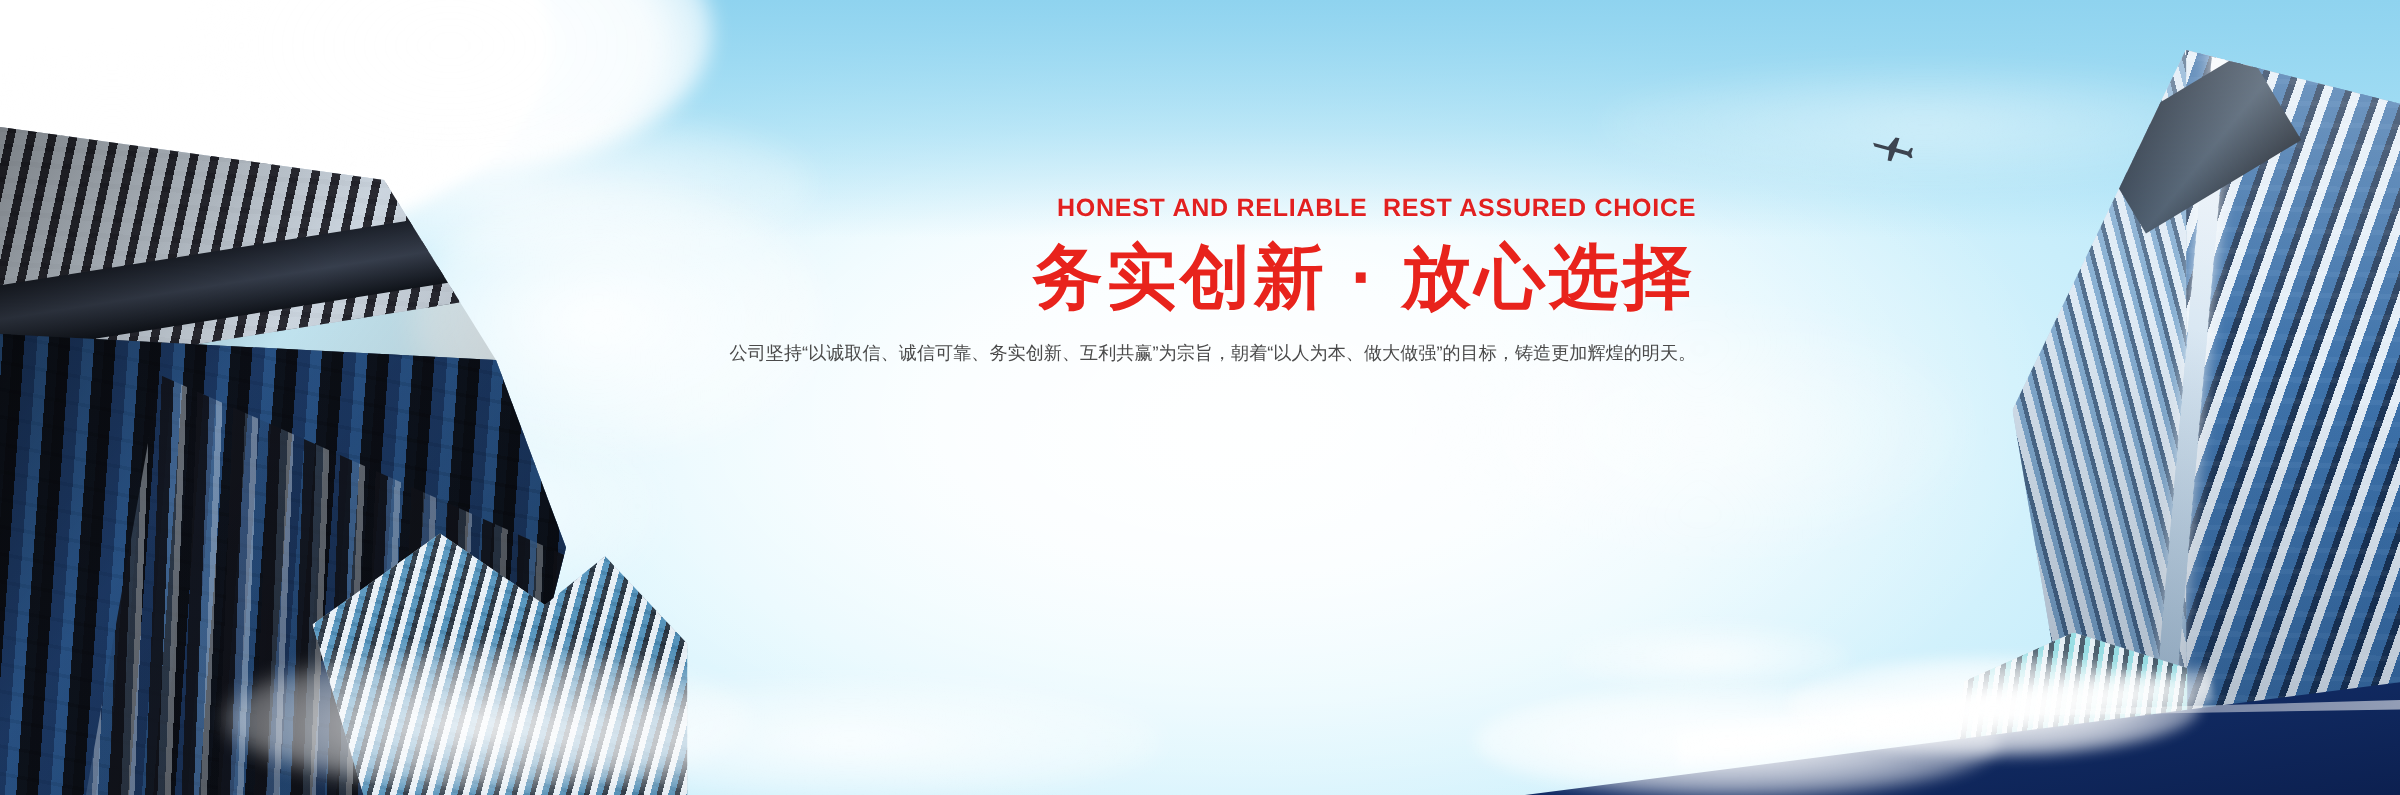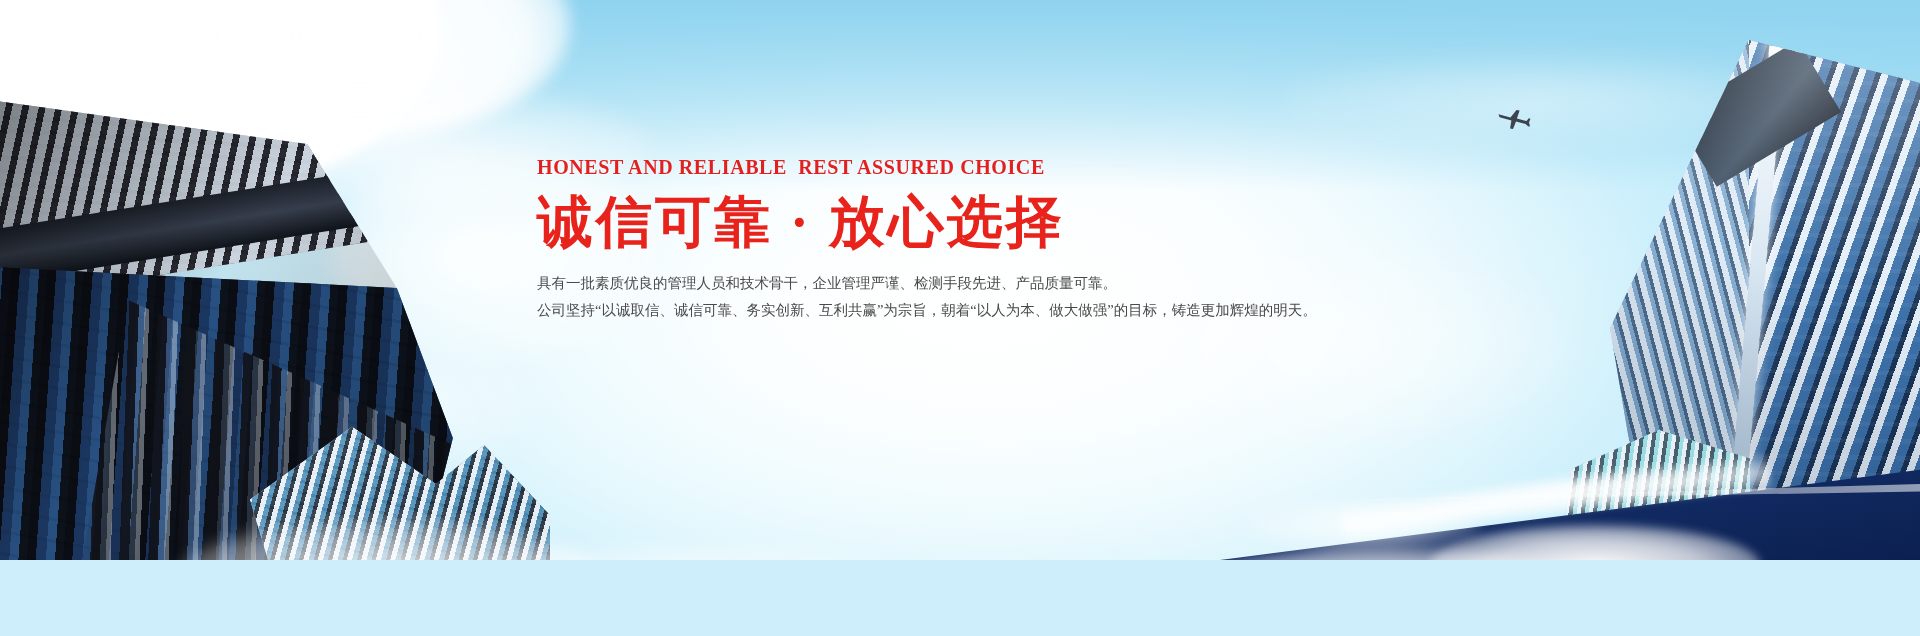--- a/index.html
+++ b/index.html
@@ -1,22 +1,23 @@
 <!DOCTYPE html>
 <html><head>
 <meta charset="utf-8">
 <style>
   * { margin:0; padding:0; box-sizing:border-box; }
   html,body { width:1920px; height:636px; overflow:hidden; background:#cfeefb; }
 
   .banner{
     position:relative;
-    width:1920px; height:560px;
+    width:1920px; height:636px;
     overflow:hidden;
-    font-family:Liberation Serif, serif;
+    font-family:Liberation Sans, sans-serif;
+    text-align:right;
   }
 
   
   .sky{
     position:absolute; inset:0;
     background:
       radial-gradient(ellipse 820px 420px at 52% 52%, rgba(255,255,255,0.97) 0%, rgba(255,255,255,0.80) 30%, rgba(255,255,255,0.25) 62%, rgba(255,255,255,0) 80%),
       radial-gradient(ellipse 1100px 520px at 50% 58%, #f4fdff 0%, #e4f8fe 38%, #c9eefb 70%, #b2e4f8 100%),
       linear-gradient(180deg,#a2ddf3 0%, #b6e5f7 16%, #d7f3fc 38%, #ecfbff 56%, #ddf4fd 74%, #c5ecfb 90%, #b9e7f9 100%);
   }
@@ -325,20 +326,19 @@
   <div class="cloud-soft cl-br-2"></div>
 
   <div class="plane">
     <svg viewBox="0 0 34 22" xmlns="http://www.w3.org/2000/svg">
       <path fill="#3c4450" d="M1.5 6.2 L13.5 9.4 L19.5 2.0 L22.6 2.6 L19.9 10.6 L29.5 13.1 L31.8 10.2 L33.4 10.8 L32.0 14.6 L33.0 18.2 L31.3 18.6 L28.6 16.1 L19.0 13.6 L16.0 21.0 L13.1 20.4 L14.4 12.4 L2.6 9.2 Z"></path>
     </svg>
   </div>
 
   <div class="copy">
     <div class="eyebrow">HONEST AND RELIABLE  REST ASSURED CHOICE</div>
-    <div class="headline">诚信可靠 · 放心选择</div>
+    <div class="headline">务实创新 · 放心选择</div>
     <div class="desc">
-      <div>具有一批素质优良的管理人员和技术骨干，企业管理严谨、检测手段先进、产品质量可靠。</div>
       <div>公司坚持“以诚取信、诚信可靠、务实创新、互利共赢”为宗旨，朝着“以人为本、做大做强”的目标，铸造更加辉煌的明天。</div>
     </div>
   </div>
 
 </div>
 
 </body></html>

